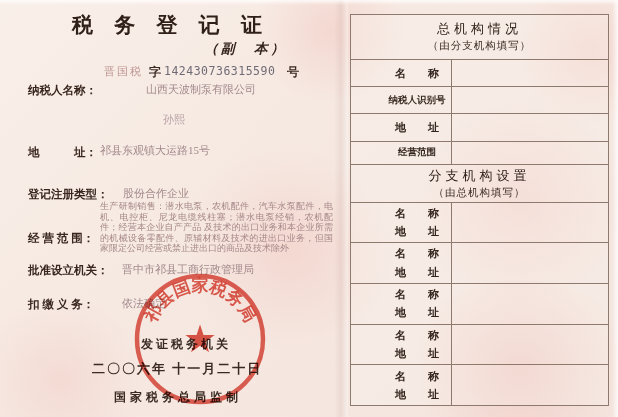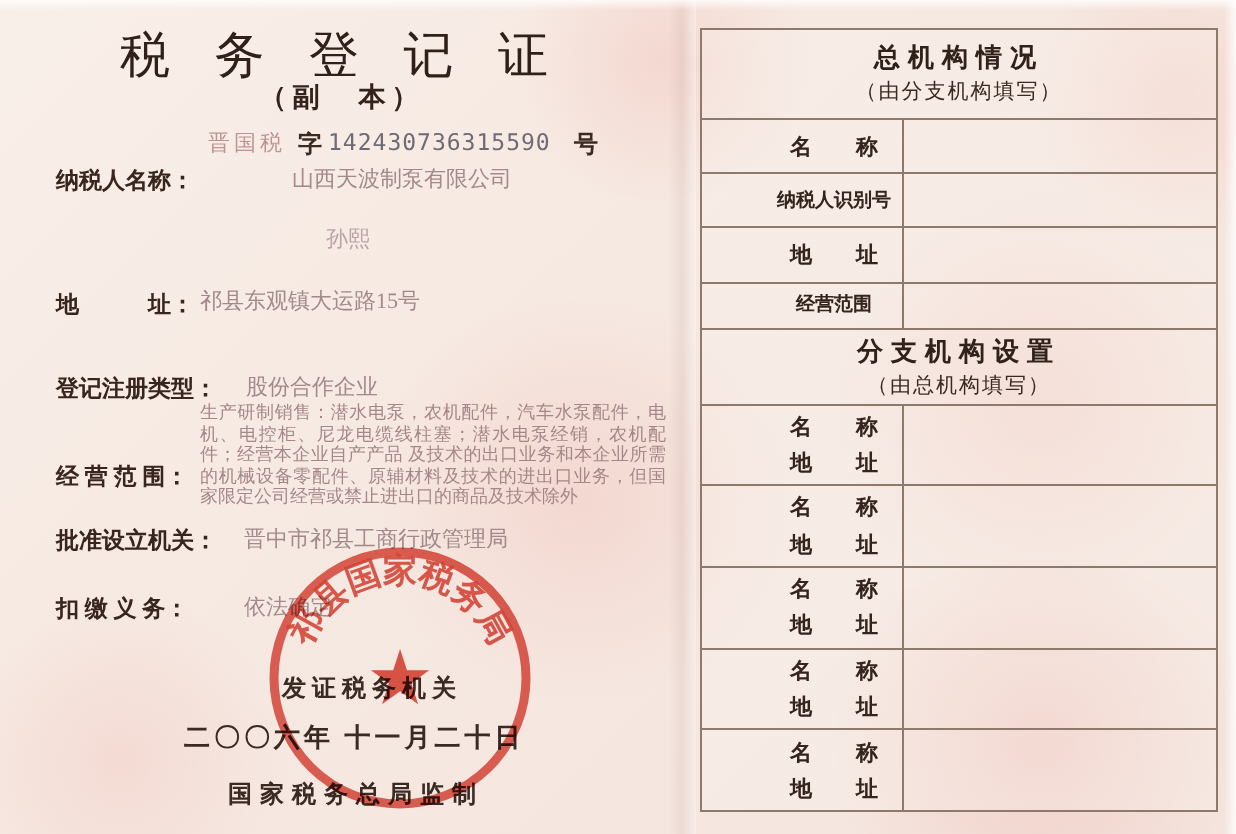--- a/index.html
+++ b/index.html
@@ -13,23 +13,23 @@
   .b1{left:180px;top:150px;width:220px;height:200px;background:radial-gradient(circle,rgba(233,150,140,.20),rgba(233,150,140,0) 70%);}
   .b2{left:420px;top:90px;width:200px;height:220px;background:radial-gradient(circle,rgba(236,160,150,.22),rgba(236,160,150,0) 70%);}
   .b3{left:400px;top:280px;width:240px;height:180px;background:radial-gradient(circle,rgba(230,140,130,.25),rgba(230,140,130,0) 70%);}
   .b4{left:250px;top:-40px;width:160px;height:140px;background:radial-gradient(circle,rgba(236,170,160,.28),rgba(236,170,160,0) 70%);}
   .b5{left:-30px;top:300px;width:180px;height:160px;background:radial-gradient(circle,rgba(233,155,145,.18),rgba(233,155,145,0) 70%);}
   .b6{left:520px;top:-30px;width:140px;height:160px;background:radial-gradient(circle,rgba(240,180,170,.30),rgba(240,180,170,0) 70%);}
   .fold{position:absolute;left:334px;top:0;width:14px;height:417px;
     background:linear-gradient(90deg,rgba(160,120,110,0) 0%,rgba(160,120,110,.12) 50%,rgba(255,255,255,.35) 100%);}
 
   .t-title{position:absolute;left:55px;top:11px;width:232px;text-align:center;
-    font-size:25px;font-weight:normal;letter-spacing:8px;color:#30201a;}
-  .t-sub{position:absolute;left:55px;top:40px;width:232px;text-align:center;
-    font-size:13.5px;font-weight:bold;letter-spacing:3px;color:#33231c;}
+    font-size:21px;font-weight:bold;letter-spacing:8px;color:#30201a;}
+  .t-sub{position:absolute;left:55px;top:40px;width:232px;text-align:right;
+    font-size:13.5px;font-weight:bold;letter-spacing:3px;color:#33231c;font-style:italic;}
 
   .serial span{position:absolute;top:64px;}
   .ser-prefix{left:104px;font-size:11px;color:#bd9492;letter-spacing:2px;}
   .ser-zi{left:149px;font-size:12px;font-weight:600;color:#3a2a22;}
   .ser-num{left:164px;font-size:11.5px;color:#6f6b75;font-family:"DejaVu Sans Mono",monospace;letter-spacing:.5px;}
   .ser-hao{left:287px;font-size:12px;font-weight:600;color:#3a2a22;}
 
   .lbl{position:absolute;font-size:11.5px;font-weight:600;color:#38261e;white-space:nowrap;}
   .val{position:absolute;font-size:11px;color:#a3898c;white-space:nowrap;}
   .l0{left:28px;top:83px;} .v0{left:106px;top:82px;margin-left:40px;}
@@ -48,21 +48,21 @@
 
   .seal{position:absolute;left:127px;top:266px;width:146px;height:146px;z-index:3;
     mix-blend-mode:multiply;opacity:.92;}
 
   .panel{position:absolute;left:350px;top:14px;width:259px;height:392px;
     border:1px solid #8d7a6d;box-sizing:border-box;display:flex;flex-direction:column;
     background:rgba(252,246,242,.25);}
   .sect-head{display:flex;flex-direction:column;align-items:center;justify-content:center;}
   .sh1{height:44px;}
   .sh2{height:37px;border-top:1px solid #8d7a6d;}
-  .sect-title{font-size:13px;font-weight:700;letter-spacing:4px;color:#30211a;}
+  .sect-title{font-size:13px;font-weight:400;letter-spacing:4px;color:#30211a;}
   .sect-note{font-size:10.5px;letter-spacing:1px;color:#3a2a22;margin-top:1px;}
   .trow{display:flex;border-top:1px solid #8d7a6d;box-sizing:border-box;}
   .r1{height:28px;} .r2{height:27px;} .r3{height:28px;} .r4{height:23px;}
   .rb{height:41px;}
   .lc{width:69px;border-right:1px solid #8d7a6d;box-sizing:border-box;
     display:flex;align-items:center;justify-content:center;font-size:11px;font-weight:600;color:#33251d;margin-left:32px;}
   .lc.small{font-size:9.5px;letter-spacing:0;}
   .lc.two{flex-direction:column;justify-content:space-evenly;align-items:center;}
   .vc{flex:1;}
   .edge-top{position:absolute;left:0;top:0;width:618px;height:5px;background:linear-gradient(180deg,rgba(255,255,255,.8),rgba(255,255,255,0));}

